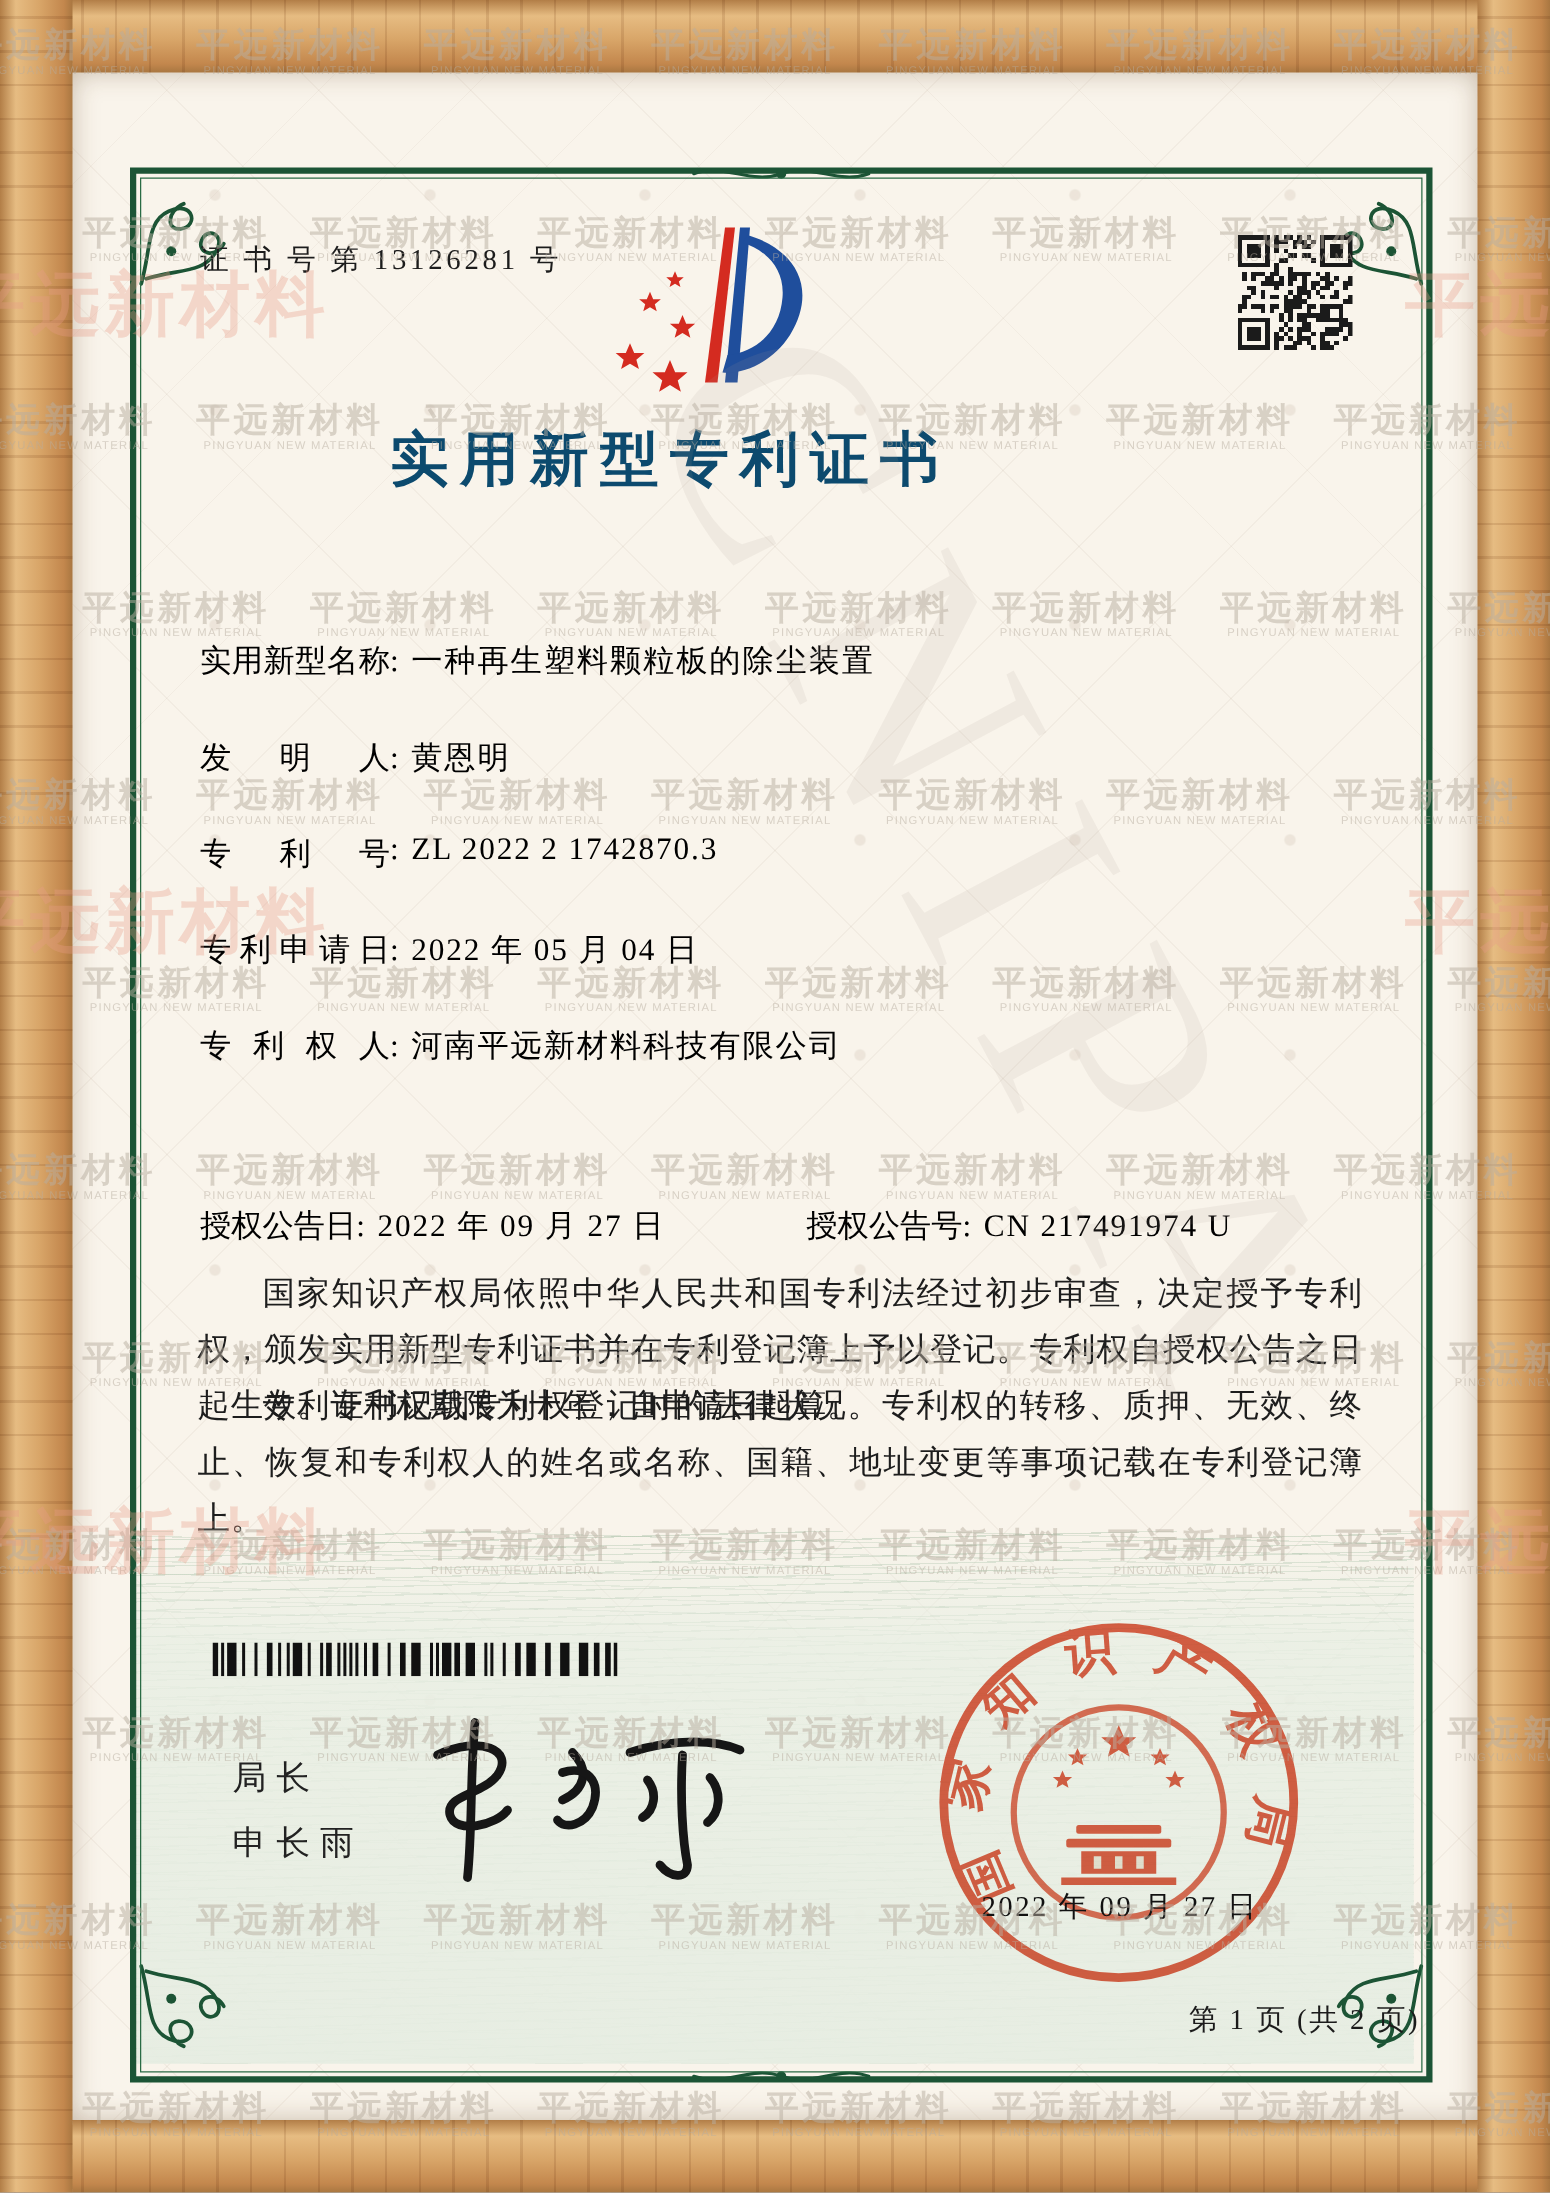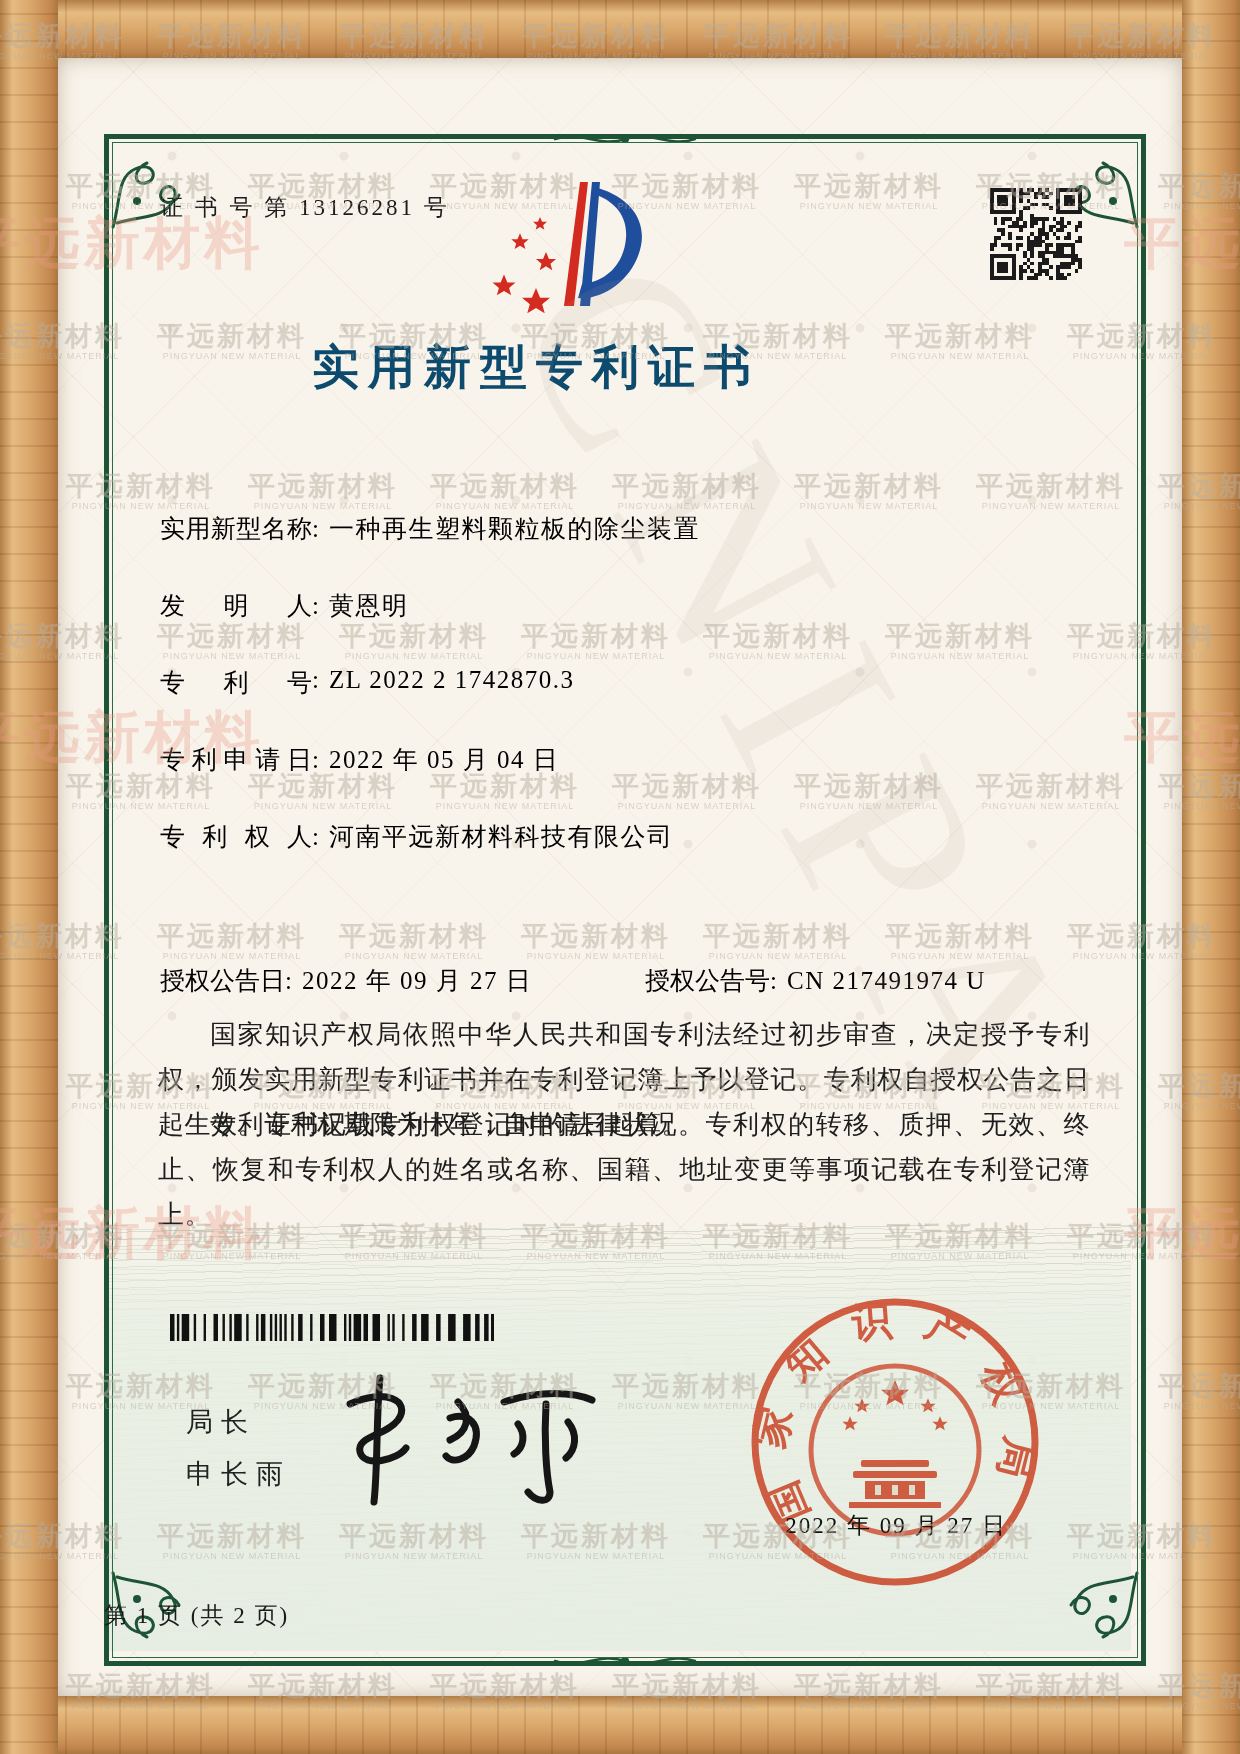--- a/index.html
+++ b/index.html
@@ -59,21 +59,21 @@
   #grant-no-pair{position:absolute;left:485px;top:0;white-space:nowrap;}
   .para{position:absolute;left:158px;width:932px;font-size:26px;line-height:45px;color:#1d1d1d;
     text-indent:2em;text-align:justify;letter-spacing:.5px;margin:0;}
   #signer-title{left:186px;top:1404px;font-size:27px;letter-spacing:8px;color:#222;
     font-family:"Liberation Sans","DejaVu Sans",sans-serif;}
   #signer-name{left:186px;top:1456px;font-size:27px;letter-spacing:8px;color:#222;
     font-family:"Liberation Sans","DejaVu Sans",sans-serif;}
   #signature{left:300px;top:1366px;width:310px;height:155px;}
   #seal{left:740px;top:1292px;width:310px;height:310px;opacity:.92;mix-blend-mode:multiply;}
   #seal-date{left:768px;top:1510px;width:256px;text-align:center;font-size:23px;letter-spacing:2px;color:#111;}
-  #page-footer{left:104px;top:1600px;width:1032px;text-align:left;font-size:23px;letter-spacing:2px;color:#1b1b1b;}
+  #page-footer{left:104px;top:1600px;width:1032px;text-align:right;font-size:23px;letter-spacing:2px;color:#1b1b1b;}
   #next-note{left:104px;top:1664px;width:1032px;text-align:center;font-size:23px;letter-spacing:6px;color:#1b1b1b;}
   #barcode{left:170px;top:1314px;width:324px;height:27px;}
   #qr{left:990px;top:188px;width:92px;height:92px;}
   #logo{left:484px;top:176px;width:176px;height:152px;}
   
   #wm-layer{position:absolute;inset:0;pointer-events:none;z-index:50;}
   .wm{position:absolute;width:180px;text-align:center;color:rgba(184,173,159,.5);line-height:1.1;}
   .wm .cn{font-size:27px;font-weight:700;letter-spacing:3px;font-family:"Liberation Sans","DejaVu Sans",sans-serif;}
   .wm .en{font-size:9px;letter-spacing:1px;font-family:"Liberation Sans","DejaVu Sans",sans-serif;}
   .wm-red{position:absolute;font-size:56px;font-weight:700;color:rgba(232,154,134,.34);

